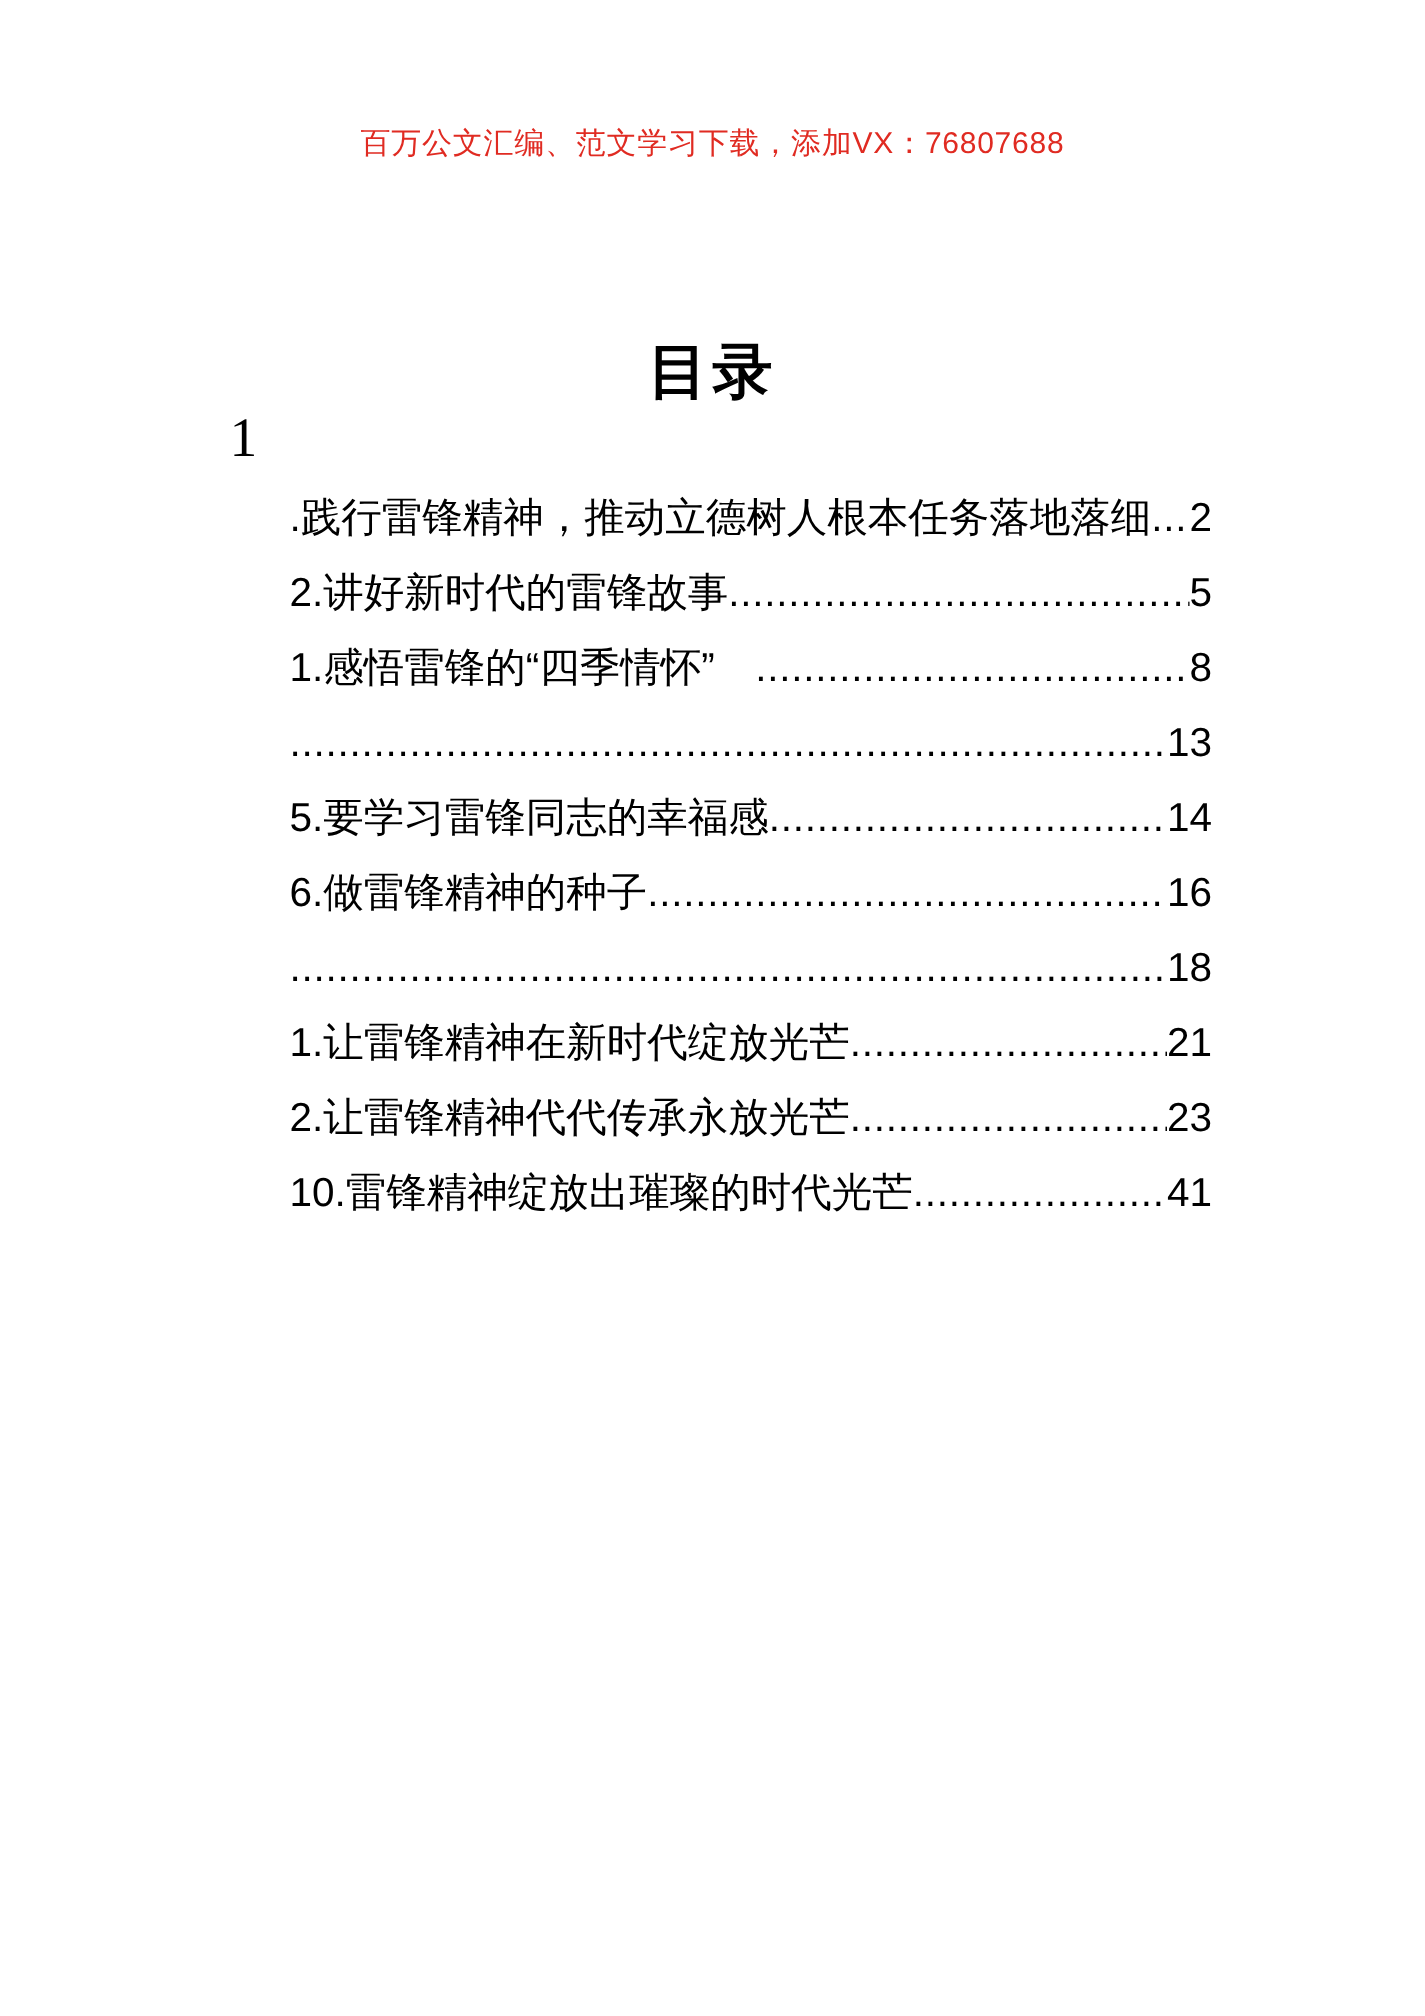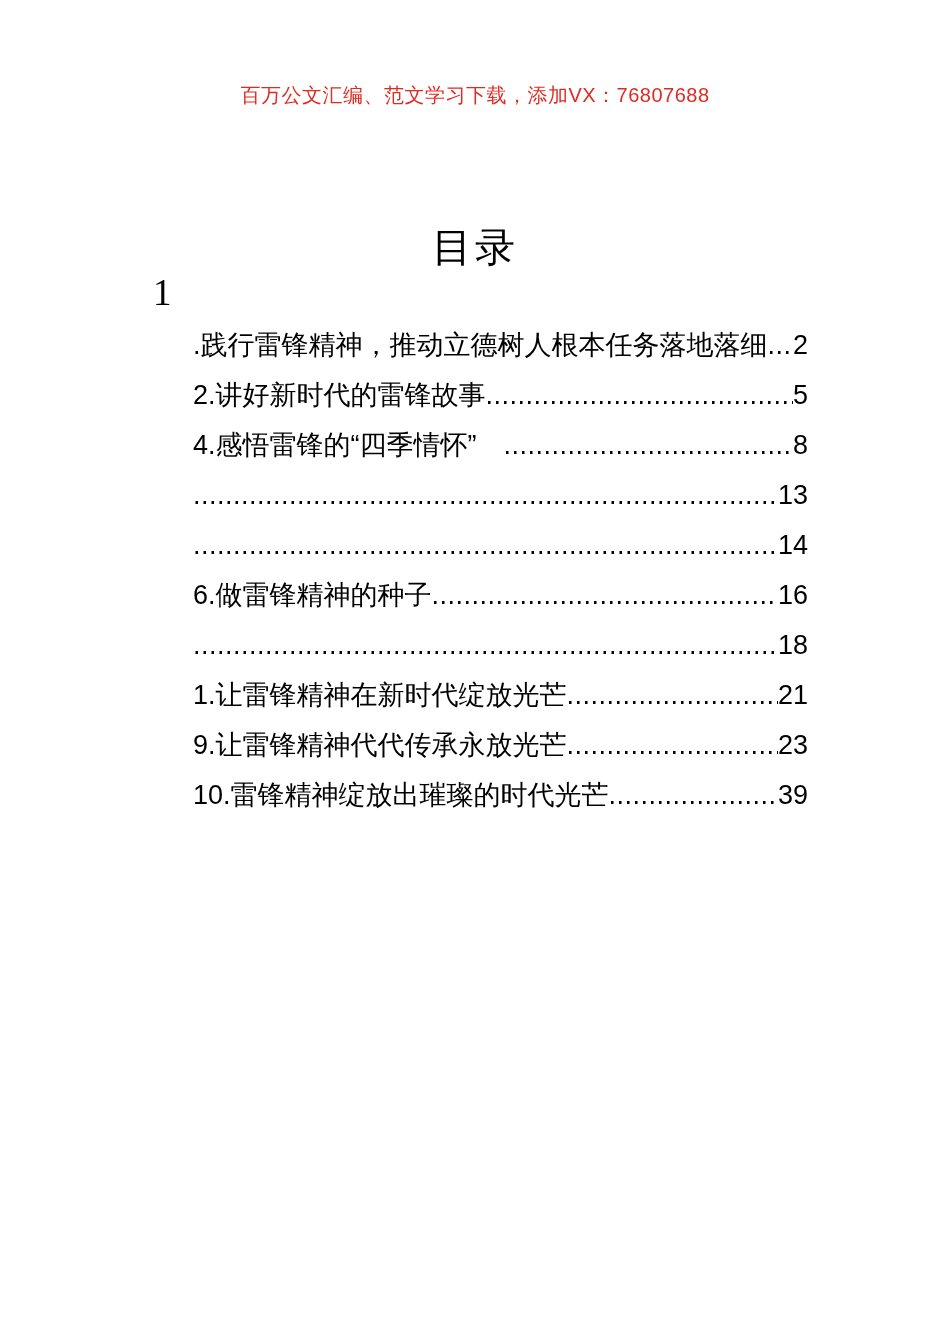--- a/index.html
+++ b/index.html
@@ -23,21 +23,21 @@
     letter-spacing:0.5px;
     color:#e02b22;
   }
   .doc-title{
     position:absolute;
     top:220px;
     left:0;
     width:100%;
     text-align:center;
     font-size:40px;
-    font-weight:400;
+    font-weight:700;
     letter-spacing:3px;
     color:#000000;
   }
   .orphan-number{
     position:absolute;
     top:274px;
     left:153px;
     font-family:"Liberation Serif","DejaVu Serif",serif;
     font-size:37px;
     line-height:1;
@@ -93,31 +93,32 @@
       <span class="toc-page">2</span>
     </div>
 
     <div class="toc-row">
       <span class="toc-title">2.讲好新时代的雷锋故事</span>
       <span class="toc-dots">..........................................................................................</span>
       <span class="toc-page">5</span>
     </div>
 
     <div class="toc-row">
-      <span class="toc-title">4.感悟雷锋的“四季情怀”　</span>
+      <span class="toc-title">1.感悟雷锋的“四季情怀”　</span>
       <span class="toc-dots">..........................................................................................</span>
       <span class="toc-page">8</span>
     </div>
 
     <div class="toc-row">
       <span class="toc-dots">..........................................................................................</span>
       <span class="toc-page">13</span>
     </div>
 
     <div class="toc-row">
+      <span class="toc-title">5.要学习雷锋同志的幸福感</span>
       <span class="toc-dots">..........................................................................................</span>
       <span class="toc-page">14</span>
     </div>
 
     <div class="toc-row">
       <span class="toc-title">6.做雷锋精神的种子</span>
       <span class="toc-dots">..........................................................................................</span>
       <span class="toc-page">16</span>
     </div>
 
@@ -126,26 +127,26 @@
       <span class="toc-page">18</span>
     </div>
 
     <div class="toc-row">
       <span class="toc-title">1.让雷锋精神在新时代绽放光芒</span>
       <span class="toc-dots">..........................................................................................</span>
       <span class="toc-page">21</span>
     </div>
 
     <div class="toc-row">
-      <span class="toc-title">9.让雷锋精神代代传承永放光芒</span>
+      <span class="toc-title">2.让雷锋精神代代传承永放光芒</span>
       <span class="toc-dots">..........................................................................................</span>
       <span class="toc-page">23</span>
     </div>
 
     <div class="toc-row">
       <span class="toc-title">10.雷锋精神绽放出璀璨的时代光芒</span>
       <span class="toc-dots">..........................................................................................</span>
-      <span class="toc-page">39</span>
+      <span class="toc-page">41</span>
     </div>
 
   </div>
 
 </div>
 
 </body></html>

